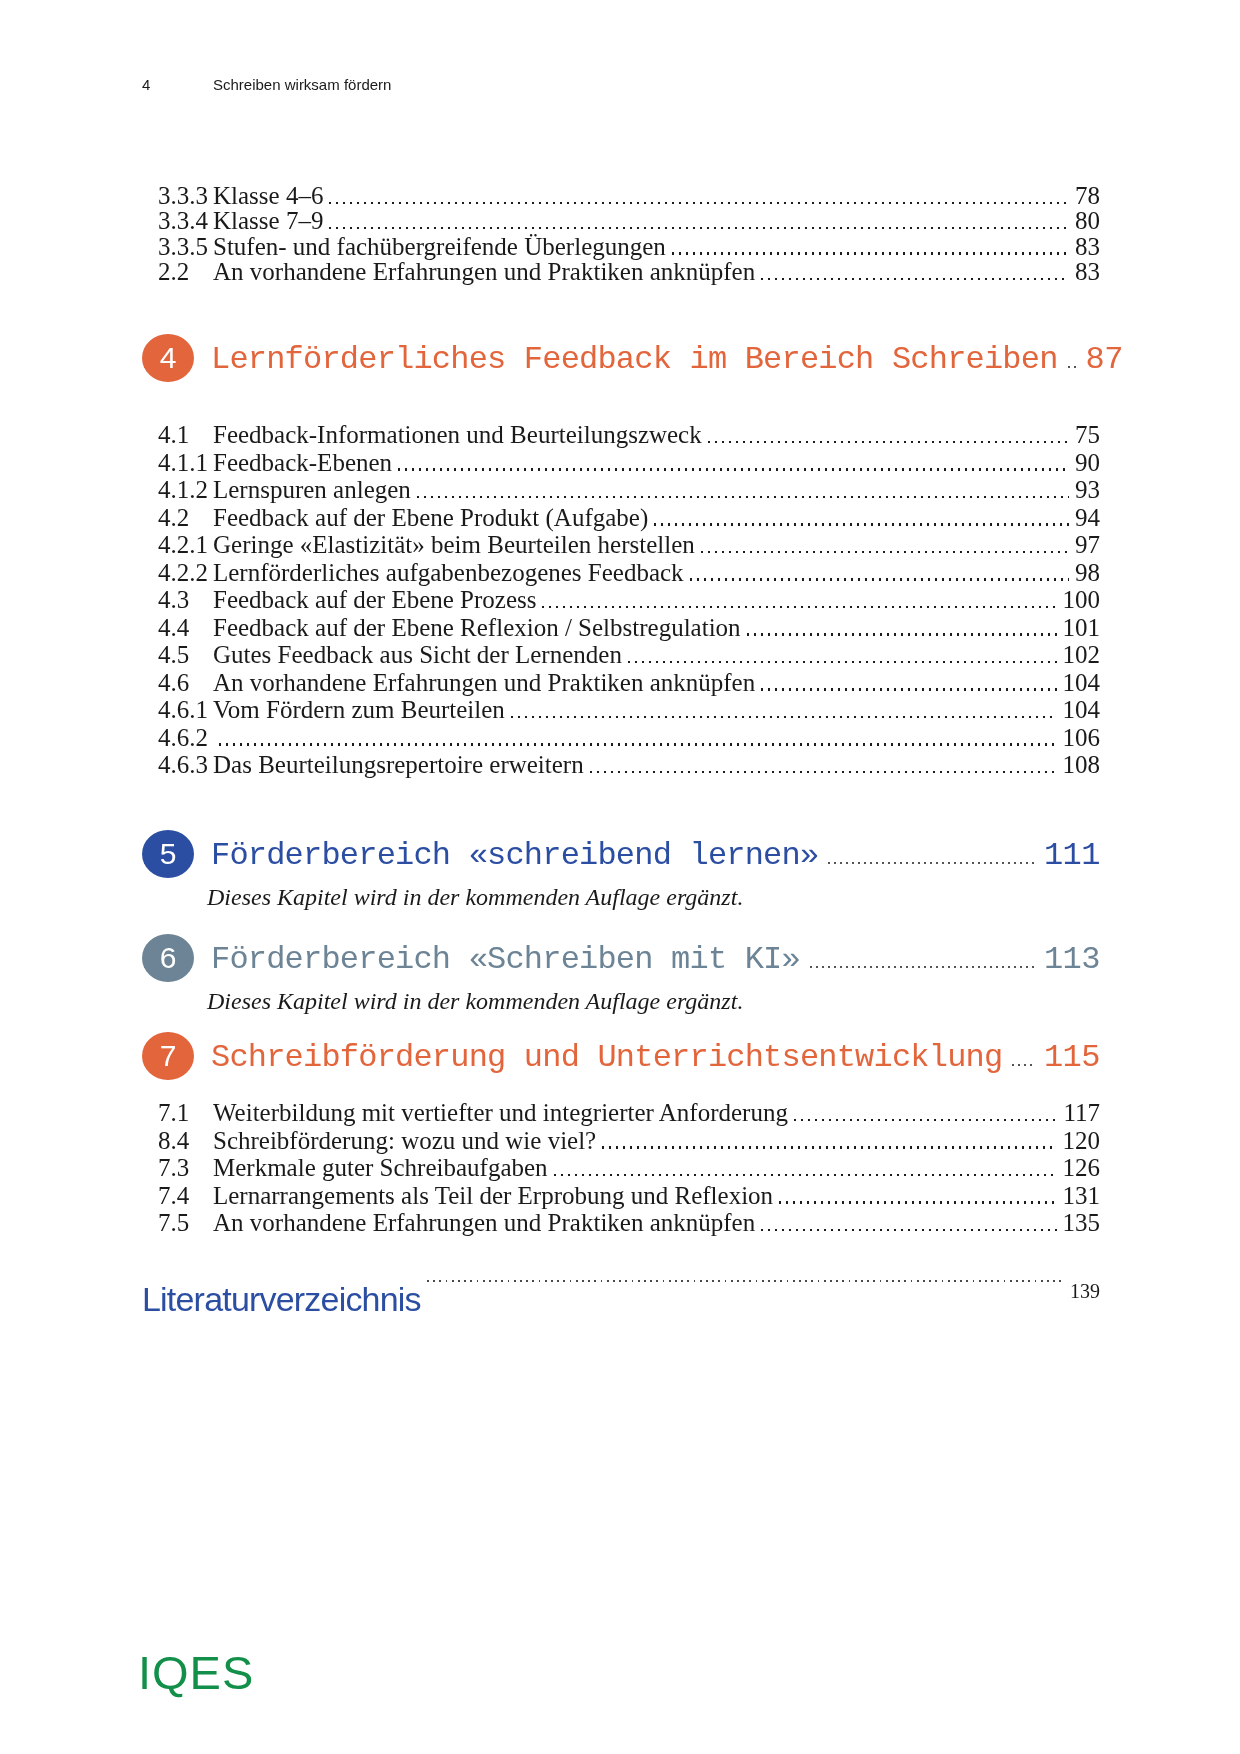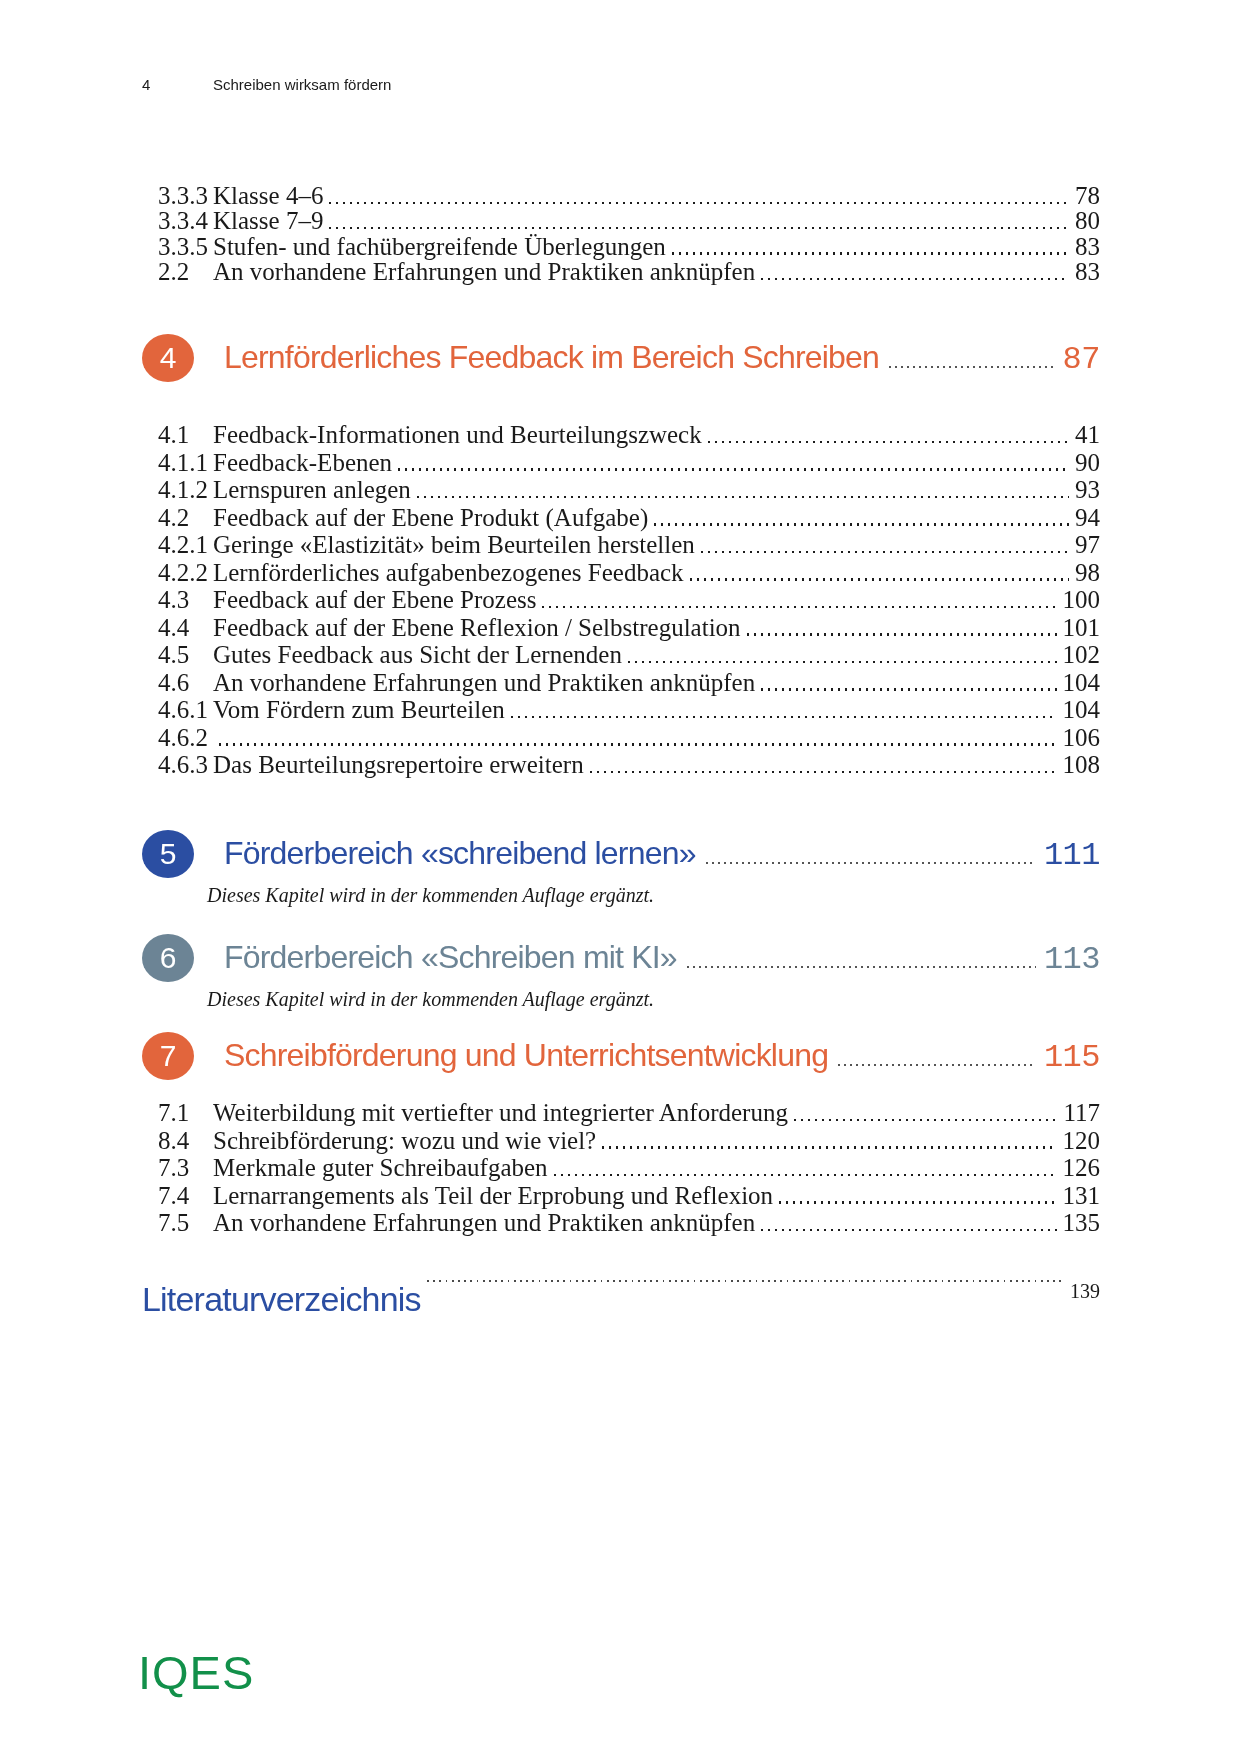--- a/index.html
+++ b/index.html
@@ -56,22 +56,22 @@
     border-radius:50%;
     background:var(--c,#e2653c);
     color:#ffffff;
     font-family:"Liberation Sans", sans-serif;
     font-size:30px;
     display:inline-flex;
     align-items:center;
     justify-content:center;
   }
   .chap .chap-title{
-    margin-left:30px;
-    font-family:Liberation Sans, sans-serif;
+    margin-left:17px;
+    font-family:Liberation Mono, monospace;
     font-size:32px;
     letter-spacing:-0.8px;
     color:var(--c,#e2653c);
     white-space:nowrap;
   }
   .chap .chap-leader{
     flex:1 1 auto;
     min-width:10px;
     height:1.8px;
     margin:0 8px 0 10px;
@@ -81,21 +81,21 @@
     flex:0 0 auto;
     font-family:Liberation Mono, monospace;
     font-size:32px;
     letter-spacing:-0.5px;
     color:var(--c,#e2653c);
   }
 
   .note{
     left:207px;
     font-style:italic;
-    font-size:20px;
+    font-size:24px;
     color:#1a1a1a;
     white-space:nowrap;
   }
 
   
   #lit{
     left:142px; width:958px;
     display:flex;
     align-items:flex-start;
   }
@@ -185,21 +185,21 @@
     <span class="chap-title">Lernförderliches Feedback im Bereich Schreiben</span>
     <span class="chap-leader"></span>
     <span class="chap-page">87</span>
   </div>
 
   <div id="ch4-list" class="abs list">
   <div class="row">
     <span class="num">4.1</span>
     <span class="title">Feedback-Informationen und Beurteilungszweck</span>
     <span class="leader"></span>
-    <span class="pg">41</span>
+    <span class="pg">75</span>
   </div>
 
   <div class="row">
     <span class="num">4.1.1</span>
     <span class="title">Feedback-Ebenen</span>
     <span class="leader"></span>
     <span class="pg">90</span>
   </div>
 
   <div class="row">

